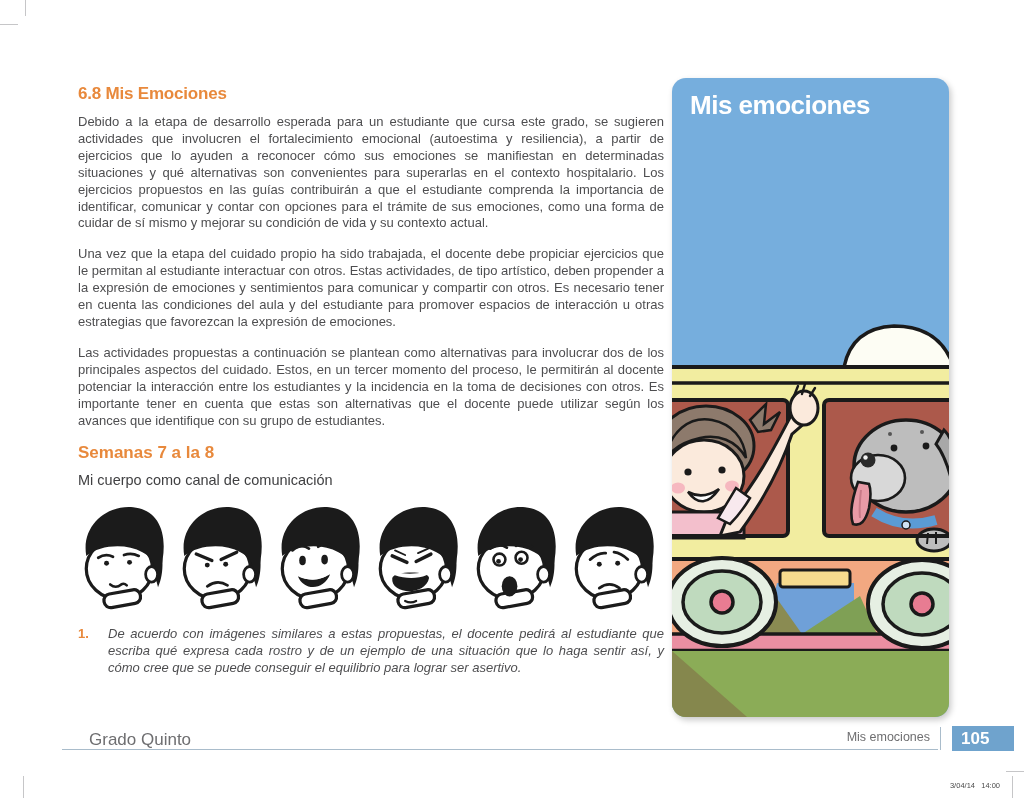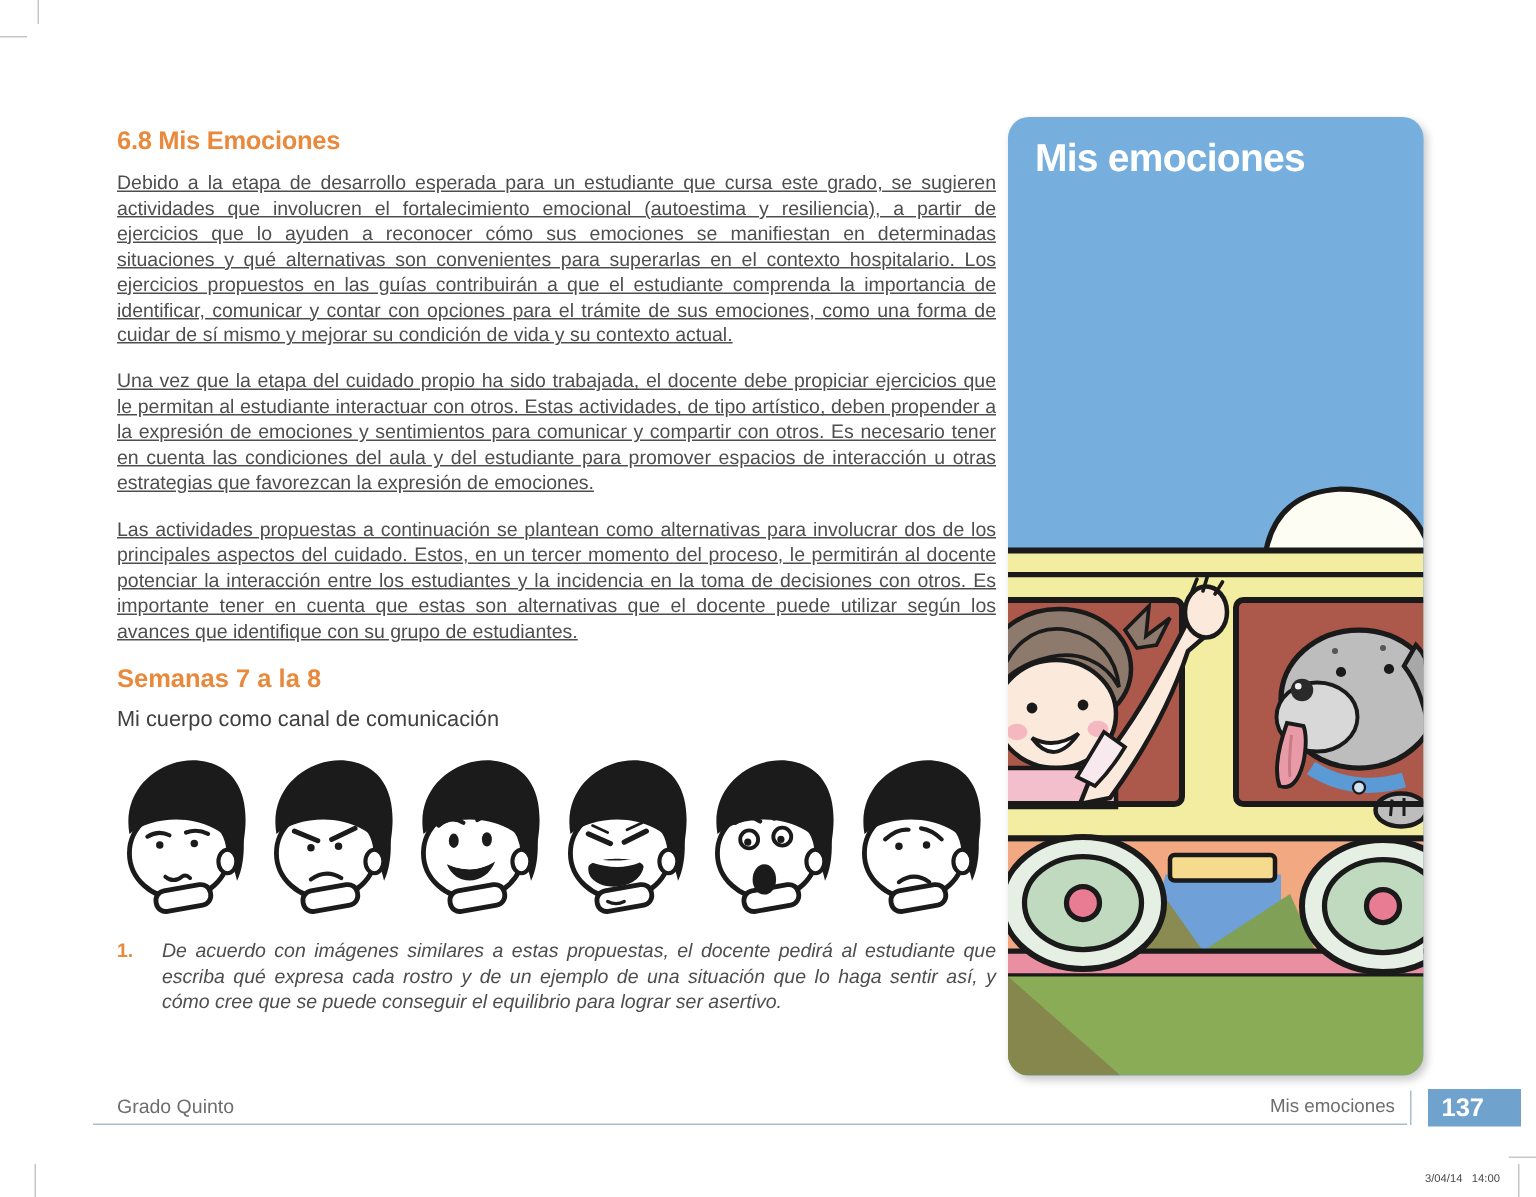--- a/index.html
+++ b/index.html
@@ -7,41 +7,41 @@
     width:1024px;height:798px;position:relative;background:#ffffff;
     font-family:"Liberation Sans","DejaVu Sans",sans-serif;
     overflow:hidden;
   }
   
   .crop{position:absolute;background:#c6c6c8;}
   
   .col{position:absolute;left:78px;top:84px;width:586px;color:#4e4e50;}
   .h-orange{font-size:17px;font-weight:bold;color:#e8893c;margin:0 0 10px 0;letter-spacing:-0.2px;}
   .h-dark{font-size:14.5px;font-weight:bold;color:#404042;margin:0 0 15px 0;}
-  .col p{font-size:13px;line-height:16.9px;text-align:justify;margin:0 0 14px 0;text-decoration:underline;}
+  .col p{font-size:13px;line-height:16.9px;text-align:justify;margin:0 0 14px 0;}
   .h-orange2{font-size:17px;font-weight:bold;color:#e8893c;margin:6px 0 9px 0;}
   .h-dark2{font-size:14.5px;font-weight:normal;color:#404042;margin:0 0 8px 0;}
   .faces{display:flex;gap:6px;align-items:flex-end;margin:2px 0 12px 0;}
   .faces svg{display:block;}
   .list-item{display:flex;font-size:13px;line-height:16.9px;}
   .list-num{width:30px;flex:0 0 30px;color:#e8893c;font-weight:bold;}
   .list-text{text-align:justify;font-style:italic;}
   
   .panel{
     position:absolute;left:672px;top:78px;width:277px;height:639px;
     background:#76aedd;border-radius:14px;overflow:hidden;
     box-shadow:2px 3px 6px rgba(0,0,0,0.22);
   }
   .panel-title{
     position:absolute;left:18px;top:12px;color:#ffffff;font-weight:bold;
     font-size:26px;letter-spacing:-0.5px;z-index:3;
   }
   .panel svg{position:absolute;left:0;top:0;}
   
-  .footer-left{position:absolute;left:78px;top:730px;font-size:13px;color:#6e6e70;}
+  .footer-left{position:absolute;left:89px;top:730px;font-size:17px;color:#6e6e70;}
   .footer-right{position:absolute;right:94px;top:730px;font-size:12.5px;color:#6e6e70;}
   .footer-rule{position:absolute;left:62px;top:749px;width:876px;height:1px;background:#a9bccb;}
   .footer-tick{position:absolute;left:940px;top:727px;width:1px;height:23px;background:#a9bccb;}
   .page-num{
     position:absolute;left:952px;top:726px;width:62px;height:25px;background:#6fa3cd;
     color:#ffffff;font-weight:bold;font-size:17px;line-height:25px;padding-left:9px;box-sizing:border-box;
   }
   
   .slug-left{position:absolute;left:40px;top:803px;font-size:7.5px;color:#4a4a4a;white-space:pre;padding-left:12px;}
   .slug-right{position:absolute;right:24px;top:781px;font-size:7.5px;color:#4a4a4a;white-space:pre;}
@@ -228,16 +228,16 @@
 
     <rect x="0" y="573" width="277" height="66" fill="#8bac57"></rect>
     <polygon points="0,573 75,639 0,639" fill="#85874d"></polygon>
   </svg>
 </div>
 
 <div class="footer-left">Grado Quinto</div>
 <div class="footer-right">Mis emociones</div>
 <div class="footer-tick"></div>
 <div class="footer-rule"></div>
-<div class="page-num">137</div>
+<div class="page-num">105</div>
 
 <div class="slug-left">08Guia docente_grado5.indd   137</div>
 <div class="slug-right">3/04/14   14:00</div>
 
 </body></html>

